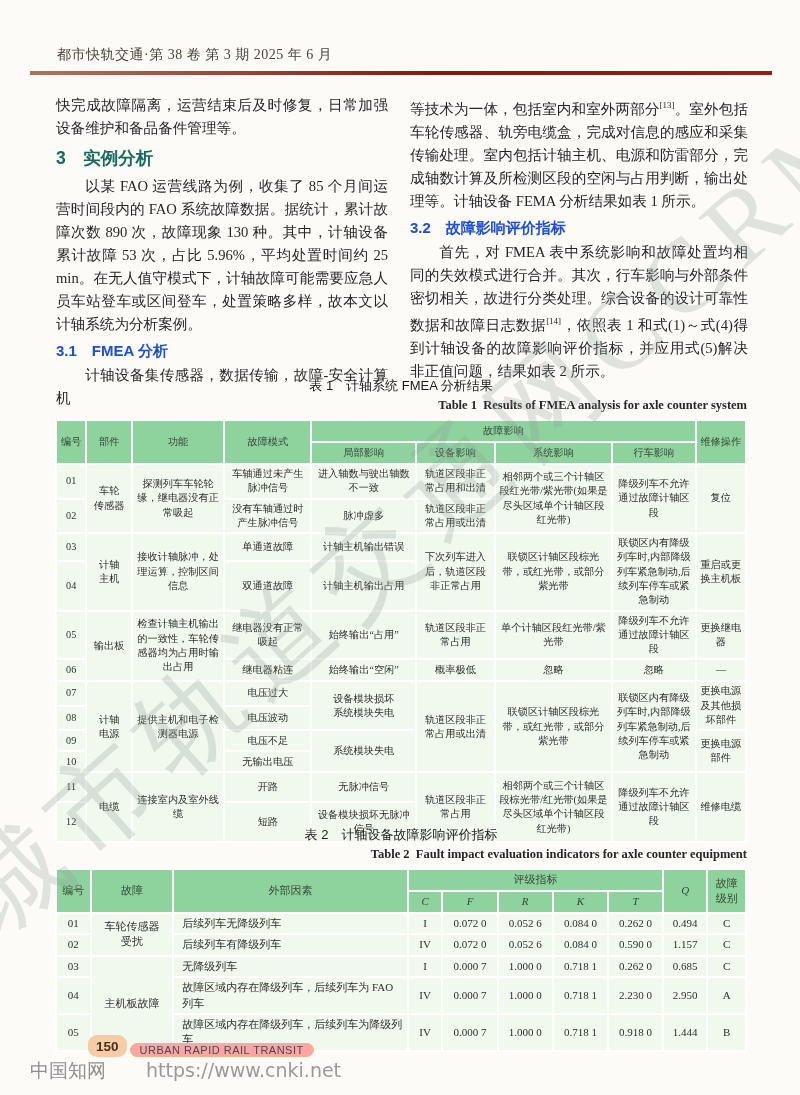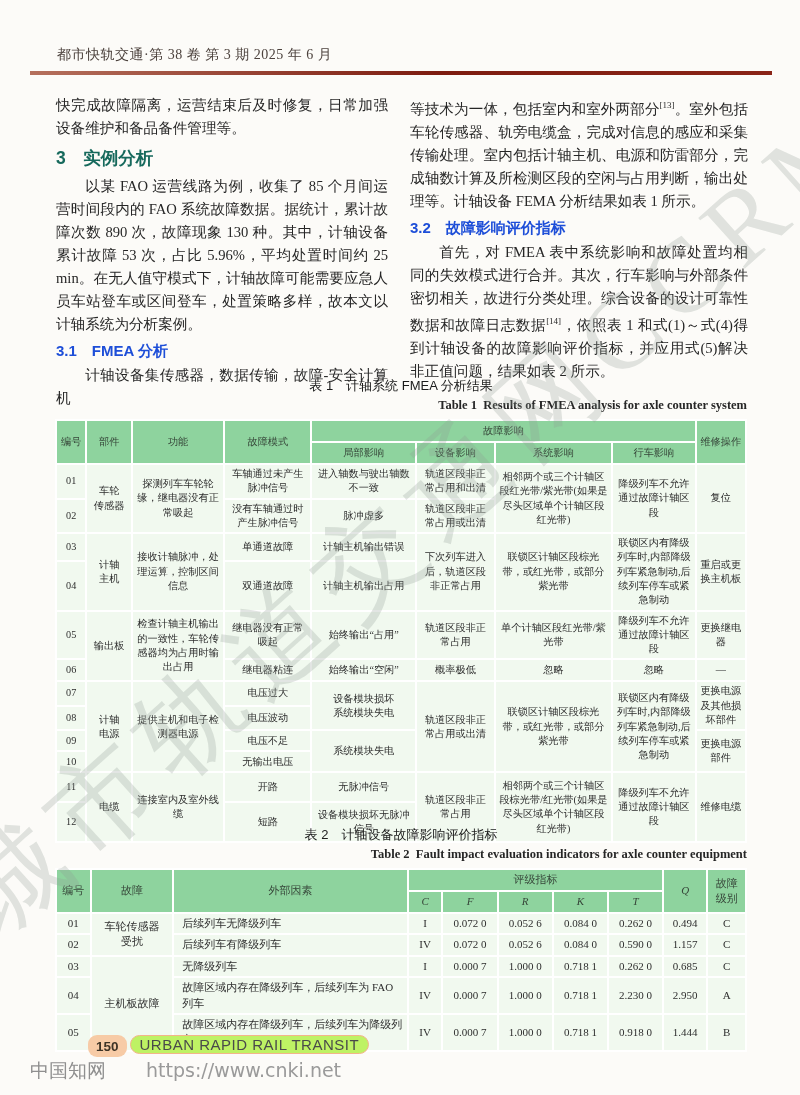--- a/index.html
+++ b/index.html
@@ -37,26 +37,26 @@
   .tbl th { background:#8ed39e; font-weight:normal; color:#364639; }
   .tbl td { background:#f1f9ef; }
   .t1 { font-size:10.2px; line-height:1.4; }
   .t2 { font-size:11px;  line-height:1.4; }
   .t2 td.tl { text-align:left; padding-left:8px; }
   .it { font-style:italic; }
   .rh22{height:22px}.rh32{height:32px}.rh26{height:26px}.rh46{height:46px}
   .rh44{height:44px}.rh21{height:21px}.rh30{height:30px}.rh40{height:40px}
 
   
-  .pagebadge { position:absolute; left:88px; top:1035px; display:flex; align-items:flex-start; height:22px; }
+  .pagebadge { position:absolute; left:88px; top:1035px; display:flex; align-items:flex-end; height:22px; }
   .pnum { background:#f7cba6; color:#3e3426; font-weight:bold; font-family:"Liberation Sans",sans-serif;
           font-size:13.5px; padding:2px 8px 0; border-radius:9px; line-height:20px; }
   .jen  { border:1.5px solid #f3b489; border-radius:11px; padding:0 9px; margin-left:3px;
-          font-family:"Liberation Sans",sans-serif; font-size:15px; color:#4a4a4a;
-          letter-spacing:.5px; display:flex; align-items:center; background:#bef264; }
+          font-family:"Liberation Sans",sans-serif; font-size:11px; color:#4a4a4a;
+          letter-spacing:.5px; display:flex; align-items:center; background:#fca5a5; }
   .cnki { position:absolute; left:30px; top:1058px; font-size:19px; color:#8f8f8f;
           font-family:"DejaVu Sans",sans-serif; }
   .cnki .url { margin-left:34px; color:#9a9a9a; }
 
   
   .watermark { position:absolute; left:-25px; top:845px; transform:rotate(-42deg);
                transform-origin:0 50%; font-size:105px; letter-spacing:14px;
                color:rgba(143,153,148,.26); white-space:nowrap; pointer-events:none;
                z-index:5; font-family:"Liberation Serif",serif; }
 </style>

